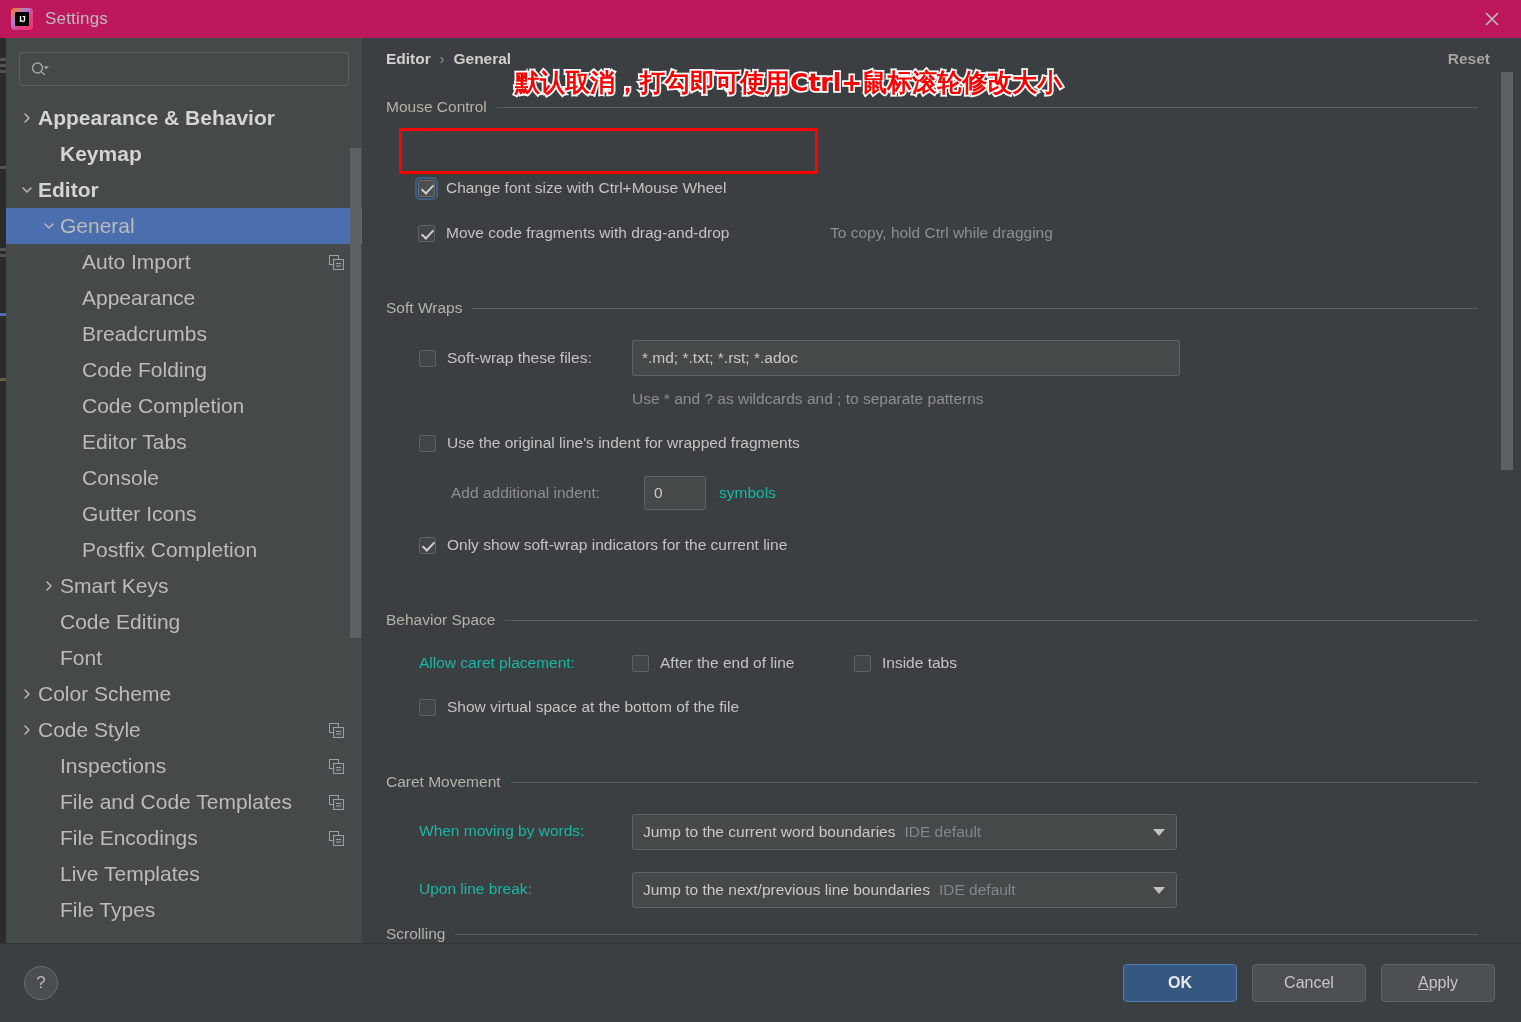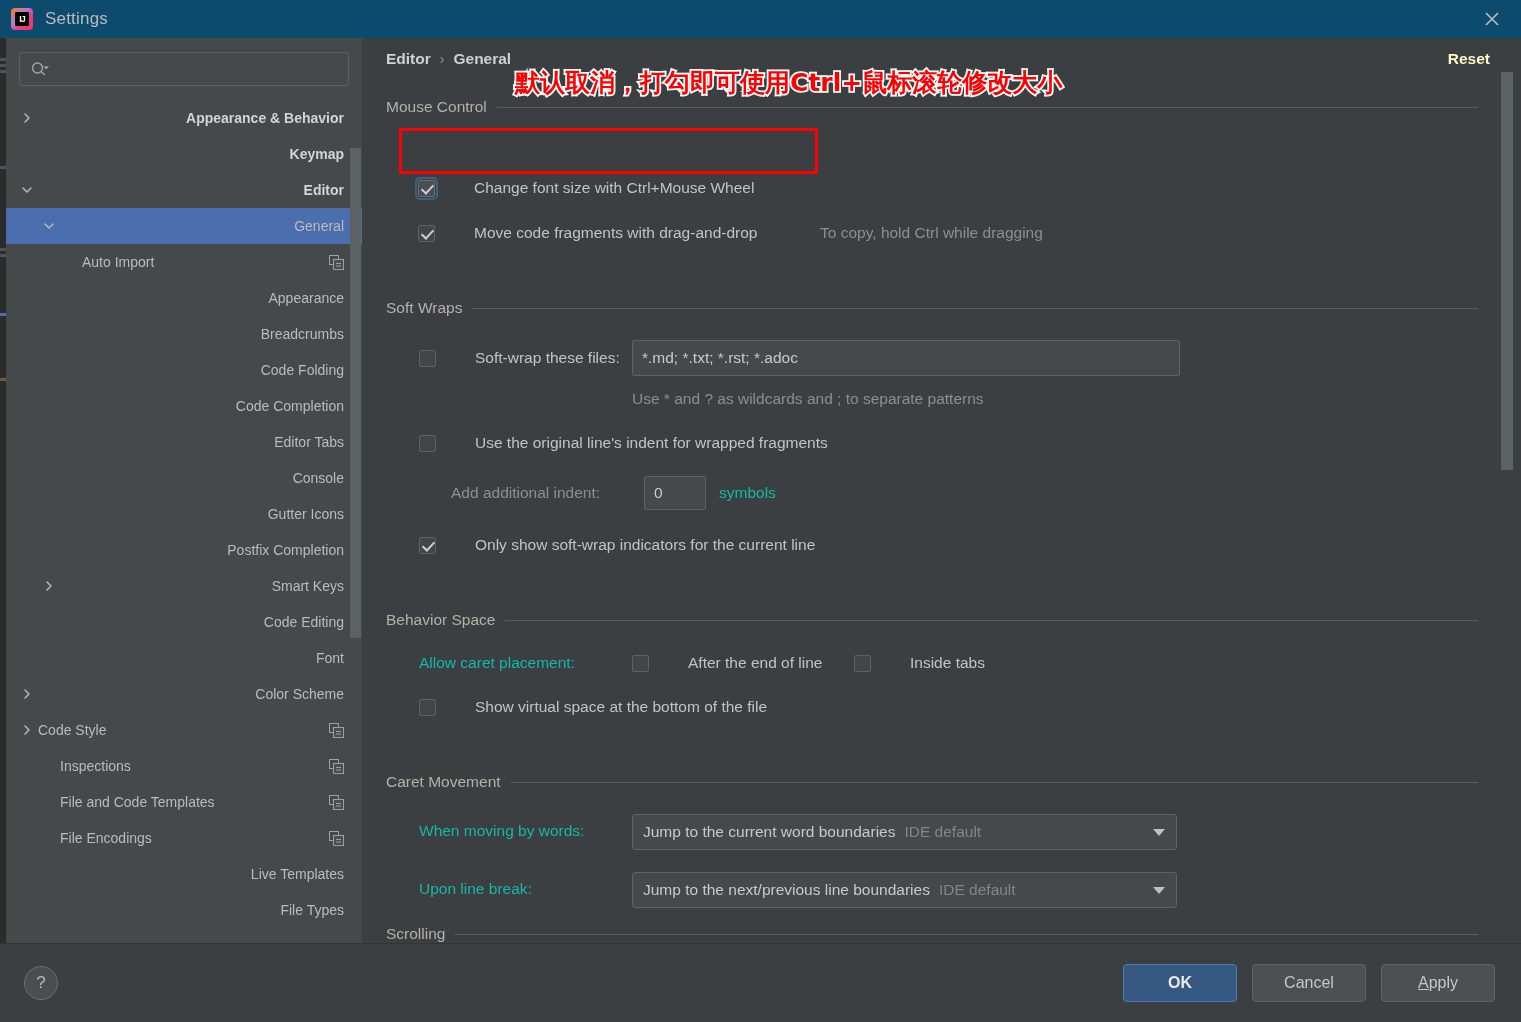--- a/index.html
+++ b/index.html
@@ -20,21 +20,21 @@
     position: absolute; left: 0; top: 38px; width: 6px; height: 905px;
     background: #2b2b2b;
   }
   .bg-sliver i {
     position: absolute; left: 0; width: 6px; height: 3px; background: #4e5254;
   }
 
   
   .titlebar {
     position: absolute; left: 0; top: 0; width: 1521px; height: 38px;
-    background: #0c4a6e;
+    background: #be185d;
     display: flex; align-items: center;
   }
   .app-logo {
     position: relative;
     width: 22px; height: 22px; margin-left: 11px; margin-right: 12px;
     border-radius: 4px; overflow: hidden;
     background: linear-gradient(135deg,#f97a12 0%,#b07fd2 38%,#e0408b 62%,#fe315d 100%);
     flex: 0 0 auto;
   }
   .app-logo::after {
@@ -76,23 +76,22 @@
   }
   .search-input::placeholder { color: #7a7d7e; }
 
   .tree {
     position: absolute; left: 0; top: 62px; width: 356px; height: 843px;
     overflow: hidden;
   }
   .tree-item {
     position: relative;
     height: 36px; display: flex; align-items: center;
-    color: #bbbbbb; font-size: 14px; cursor: default;
+    color: #bbbbbb; font-size: 21px; cursor: default;
     padding-right: 18px;
-    justify-content: space-between;
   }
   .tree-item.bold { font-weight: bold; color: #d4d4d4; }
   .tree-item.selected { background: #4b6eaf; }
   .tree-item .arrow {
     width: 22px; flex: 0 0 22px; display: flex;
     align-items: center; justify-content: center;
   }
   .tree-item .lbl { white-space: nowrap; }
   .tree-item .copy-ic { margin-left: auto; display: flex; align-items: center; }
 
@@ -108,33 +107,33 @@
     overflow: hidden;
   }
   .breadcrumb {
     position: absolute; left: 24px; top: 12px;
     font-size: 15.5px; font-weight: bold; color: #d0d0d0;
     display: flex; align-items: center; gap: 9px;
   }
   .breadcrumb .sep { color: #9a9a9a; font-weight: normal; font-size: 14px; }
   .reset-link {
     position: absolute; right: 31px; top: 12px;
-    font-size: 15.5px; font-weight: bold; color: #fef9c3; cursor: pointer;
+    font-size: 15.5px; font-weight: bold; color: #a3a3a3; cursor: pointer;
   }
 
   
   .group {
     position: absolute; left: 24px; width: 1092px;
     display: flex; align-items: center; gap: 10px;
   }
   .group .g-title { font-size: 15.5px; color: #b4b1a8; white-space: nowrap; }
   .group .g-rule { flex: 1; height: 1px; background: #5a5d5f; }
 
   
-  .row { position: absolute; display: flex; align-items: center; gap: 28px; }
+  .row { position: absolute; display: flex; align-items: center; }
 
   .cb {
     width: 17px; height: 17px; flex: 0 0 17px;
     border: 1px solid #6b6f70; border-radius: 2px;
     background: #4a4e50; position: relative;
     display: inline-block; cursor: pointer;
   }
   .cb.dim { border-color: #5d6163; background: #434648; }
   .cb.checked::after {
     content: ""; position: absolute;
@@ -143,21 +142,21 @@
     transform: rotate(43deg);
   }
   .cb.focus {
     outline: 2px solid #3d6185;
     outline-offset: 1px;
   }
   .cb-label {
     margin-left: 11px; font-size: 15.5px; color: #c3c3c3;
     white-space: nowrap; cursor: default;
   }
-  .hint { font-size: 15.5px; color: #8c8f90; white-space: nowrap; }
+  .hint { font-size: 15.5px; color: #8c8f90; white-space: nowrap; margin-left: 10px; }
   .lbl-plain { font-size: 15.5px; color: #14b8a6; white-space: nowrap; }
   .lbl-muted { font-size: 15.5px; color: #8c8f90; white-space: nowrap; }
 
   .textfield {
     background: #45494a; border: 1px solid #5e6264; border-radius: 2px;
     color: #c9c9c9; font-size: 15.5px; font-family: "Liberation Sans", sans-serif;
     padding: 0 9px; outline: none;
   }
 
   .combo {

